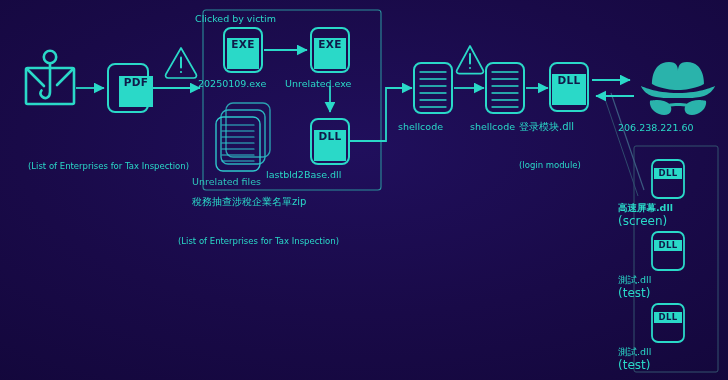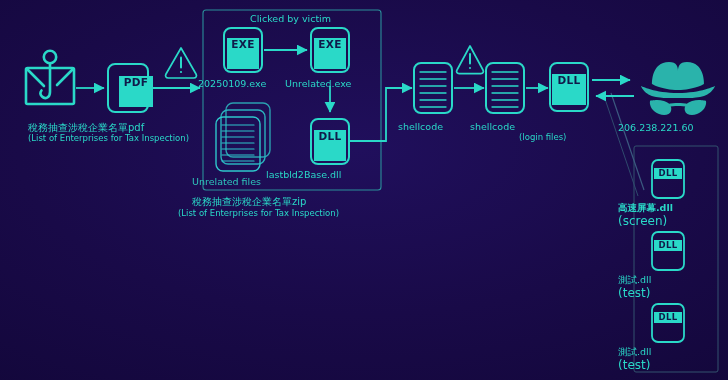--- a/index.html
+++ b/index.html
@@ -29,21 +29,21 @@
   }
   .lbl {
     position: absolute;
     text-align: left;
     color: #2ad9c8;
     line-height: 1.12;
     white-space: nowrap;
     pointer-events: none;
   }
   .lbl-main { font-size: 9.5px; }
-  .lbl-sub  { font-size: 8.5px; }
+  .lbl-sub  { font-size: 8.5px; margin-top: 28px; }
   .lbl-sm   { font-size: 12px; }
   .lbl-cn   { font-size: 10px; }
   .lbl-dim  { color: #2ec6bb; }
   .badge {
     position: absolute;
     background: #2ad9c8;
     color: #101a4a;
     font-weight: bold;
     font-size: 10.5px;
     letter-spacing: .3px;
@@ -176,44 +176,44 @@
                L688,107 C685,106 681,106 678,106 C675,106 671,106 668,107 Z"></path>
     </g>
 
     <rect x="652" y="160" width="32" height="38" rx="6" fill="none" stroke="#2ad9c8" stroke-width="1.8"></rect>
     <rect x="652" y="232" width="32" height="38" rx="6" fill="none" stroke="#2ad9c8" stroke-width="1.8"></rect>
     <rect x="652" y="304" width="32" height="38" rx="6" fill="none" stroke="#2ad9c8" stroke-width="1.8"></rect>
   </svg>
 
   <div class="badge" style="left:111px; top:76px; width:34px;margin-left:8px;">PDF</div>
 
-  <div class="lbl lbl-cn" style="left:28px; top:122px; width:200px;">稅務抽查涉稅企業名單pdf</div>
   <div class="lbl lbl-sub" style="left:28px; top:134px; width:200px;">(List of Enterprises for Tax Inspection)</div>
 
-  <div class="lbl lbl-main" style="left:211px; top:14px; width:120px; text-align:right;">Clicked by victim</div>
+  <div class="lbl lbl-main" style="left:195px; top:14px; width:120px; text-align:left;">Clicked by victim</div>
 
   <div class="badge" style="left:227px; top:38px; width:32px;">EXE</div>
   <div class="badge" style="left:314px; top:38px; width:32px;">EXE</div>
 
   <div class="lbl lbl-main" style="left:198px; top:79px; width:90px;">20250109.exe</div>
   <div class="lbl lbl-main" style="left:285px; top:79px; width:90px;">Unrelated.exe</div>
 
   <div class="badge" style="left:314px; top:130px; width:32px;">DLL</div>
   <div class="lbl lbl-main" style="left:266px; top:170px; width:96px;">lastbld2Base.dll</div>
 
   <div class="lbl lbl-main lbl-dim" style="left:192px; top:177px; width:106px;">Unrelated files</div>
 
   <div class="lbl lbl-cn" style="left:192px; top:196px; width:200px;">稅務抽查涉稅企業名單zip</div>
   <div class="lbl lbl-sub" style="left:178px; top:209px; width:228px;">(List of Enterprises for Tax Inspection)</div>
 
   <div class="lbl lbl-main" style="left:398px; top:122px; width:70px;">shellcode</div>
   <div class="lbl lbl-main" style="left:470px; top:122px; width:70px;">shellcode</div>
 
   <div class="badge" style="left:552px; top:74px; width:34px;">DLL</div>
-  <div class="lbl lbl-sub" style="left:519px; top:133px; width:100px;">(login files)</div>
+  <div class="lbl lbl-cn" style="left:519px; top:121px; width:100px;">登录模块.dll</div>
+  <div class="lbl lbl-sub" style="left:519px; top:133px; width:100px;">(login module)</div>
 
   <div class="lbl lbl-main" style="left:618px; top:123px; width:120px;">206.238.221.60</div>
 
   <div class="badge badge-sm" style="left:654px; top:168px; width:28px;">DLL</div>
   <div class="lbl lbl-main" style="left:618px; top:203px; width:100px;font-weight:bold;">高速屏幕.dll</div>
   <div class="lbl lbl-sm" style="left:618px; top:215px; width:100px;">(screen)</div>
 
   <div class="badge badge-sm" style="left:654px; top:240px; width:28px;">DLL</div>
   <div class="lbl lbl-main" style="left:618px; top:275px; width:100px;">測試.dll</div>
   <div class="lbl lbl-sm" style="left:618px; top:287px; width:100px;">(test)</div>

